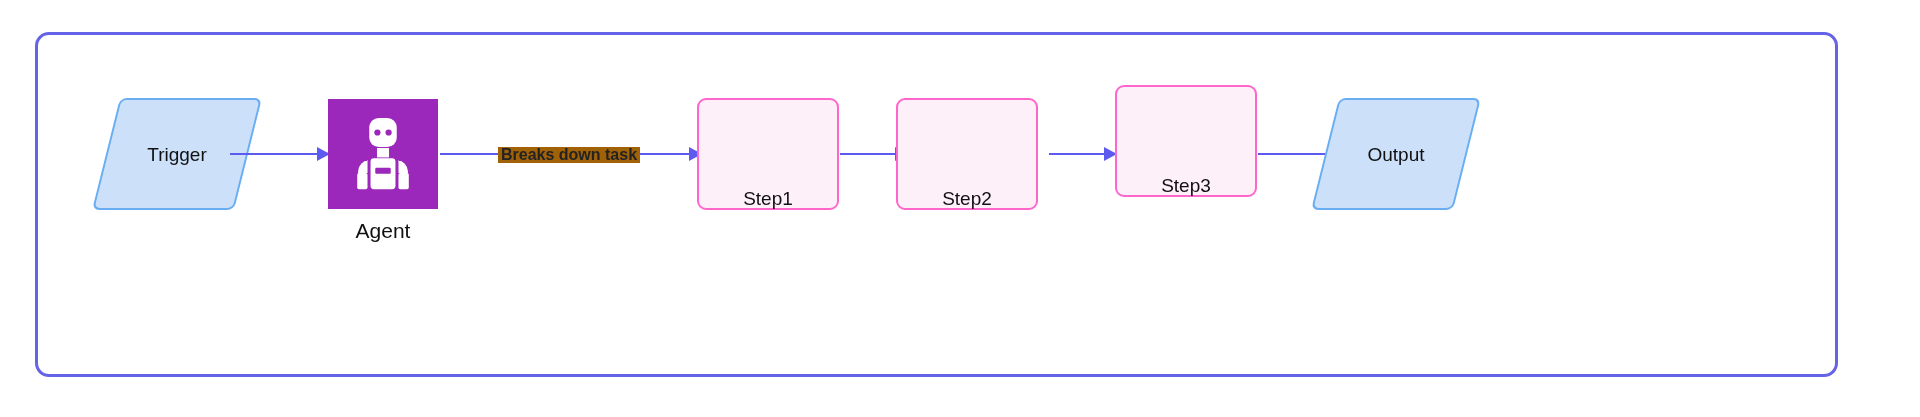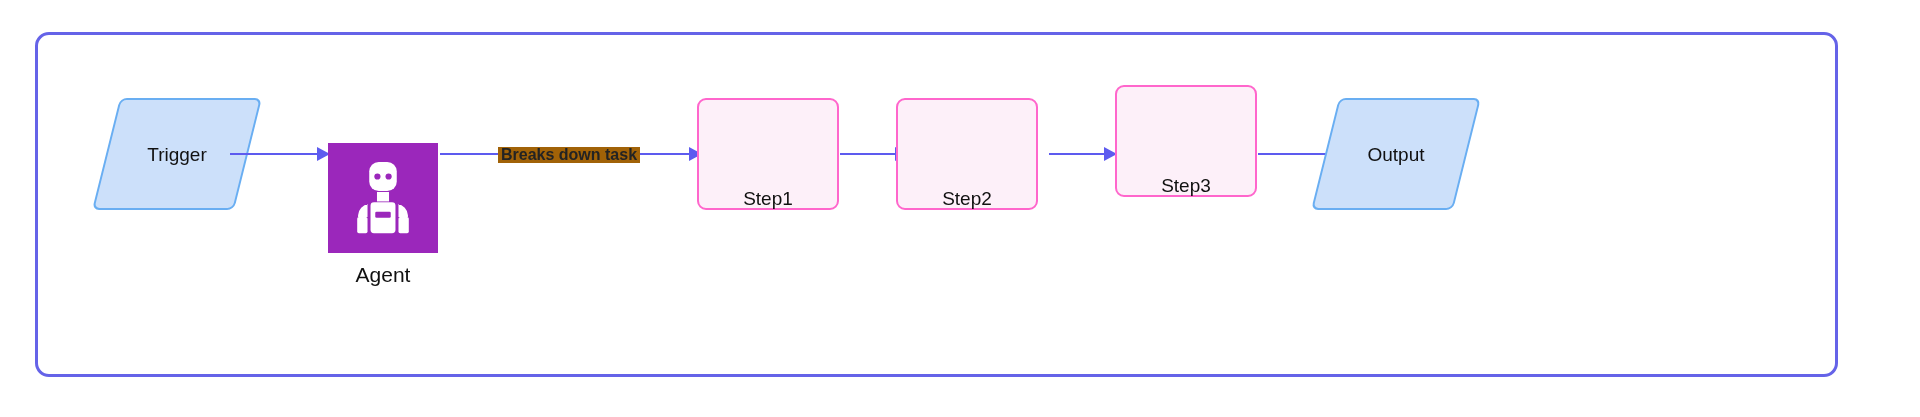--- a/index.html
+++ b/index.html
@@ -154,21 +154,21 @@
   <div class="para-node" style="left:106px; top:98px;">
     <div class="para-shape"></div>
     <div class="node-label">Trigger</div>
   </div>
 
   <div class="connector" style="left:230px; top:147px; width:100px;">
     <div class="conn-line"></div>
     <div class="conn-head"></div>
   </div>
 
-  <div class="agent-node" style="left:328px; top:99px;margin-top:44px;">
+  <div class="agent-node" style="left:328px; top:99px;">
     <div class="agent-tile">
       <svg viewBox="0 0 100 100" aria-hidden="true">
 
         <rect x="34" y="8" width="32" height="34" rx="11" ry="11" fill="#ffffff"></rect>
 
         <circle cx="43.5" cy="25" r="3.6" fill="#9b27bb"></circle>
         <circle cx="56.5" cy="25" r="3.6" fill="#9b27bb"></circle>
 
         <rect x="43" y="43" width="14" height="11" fill="#ffffff"></rect>
 

